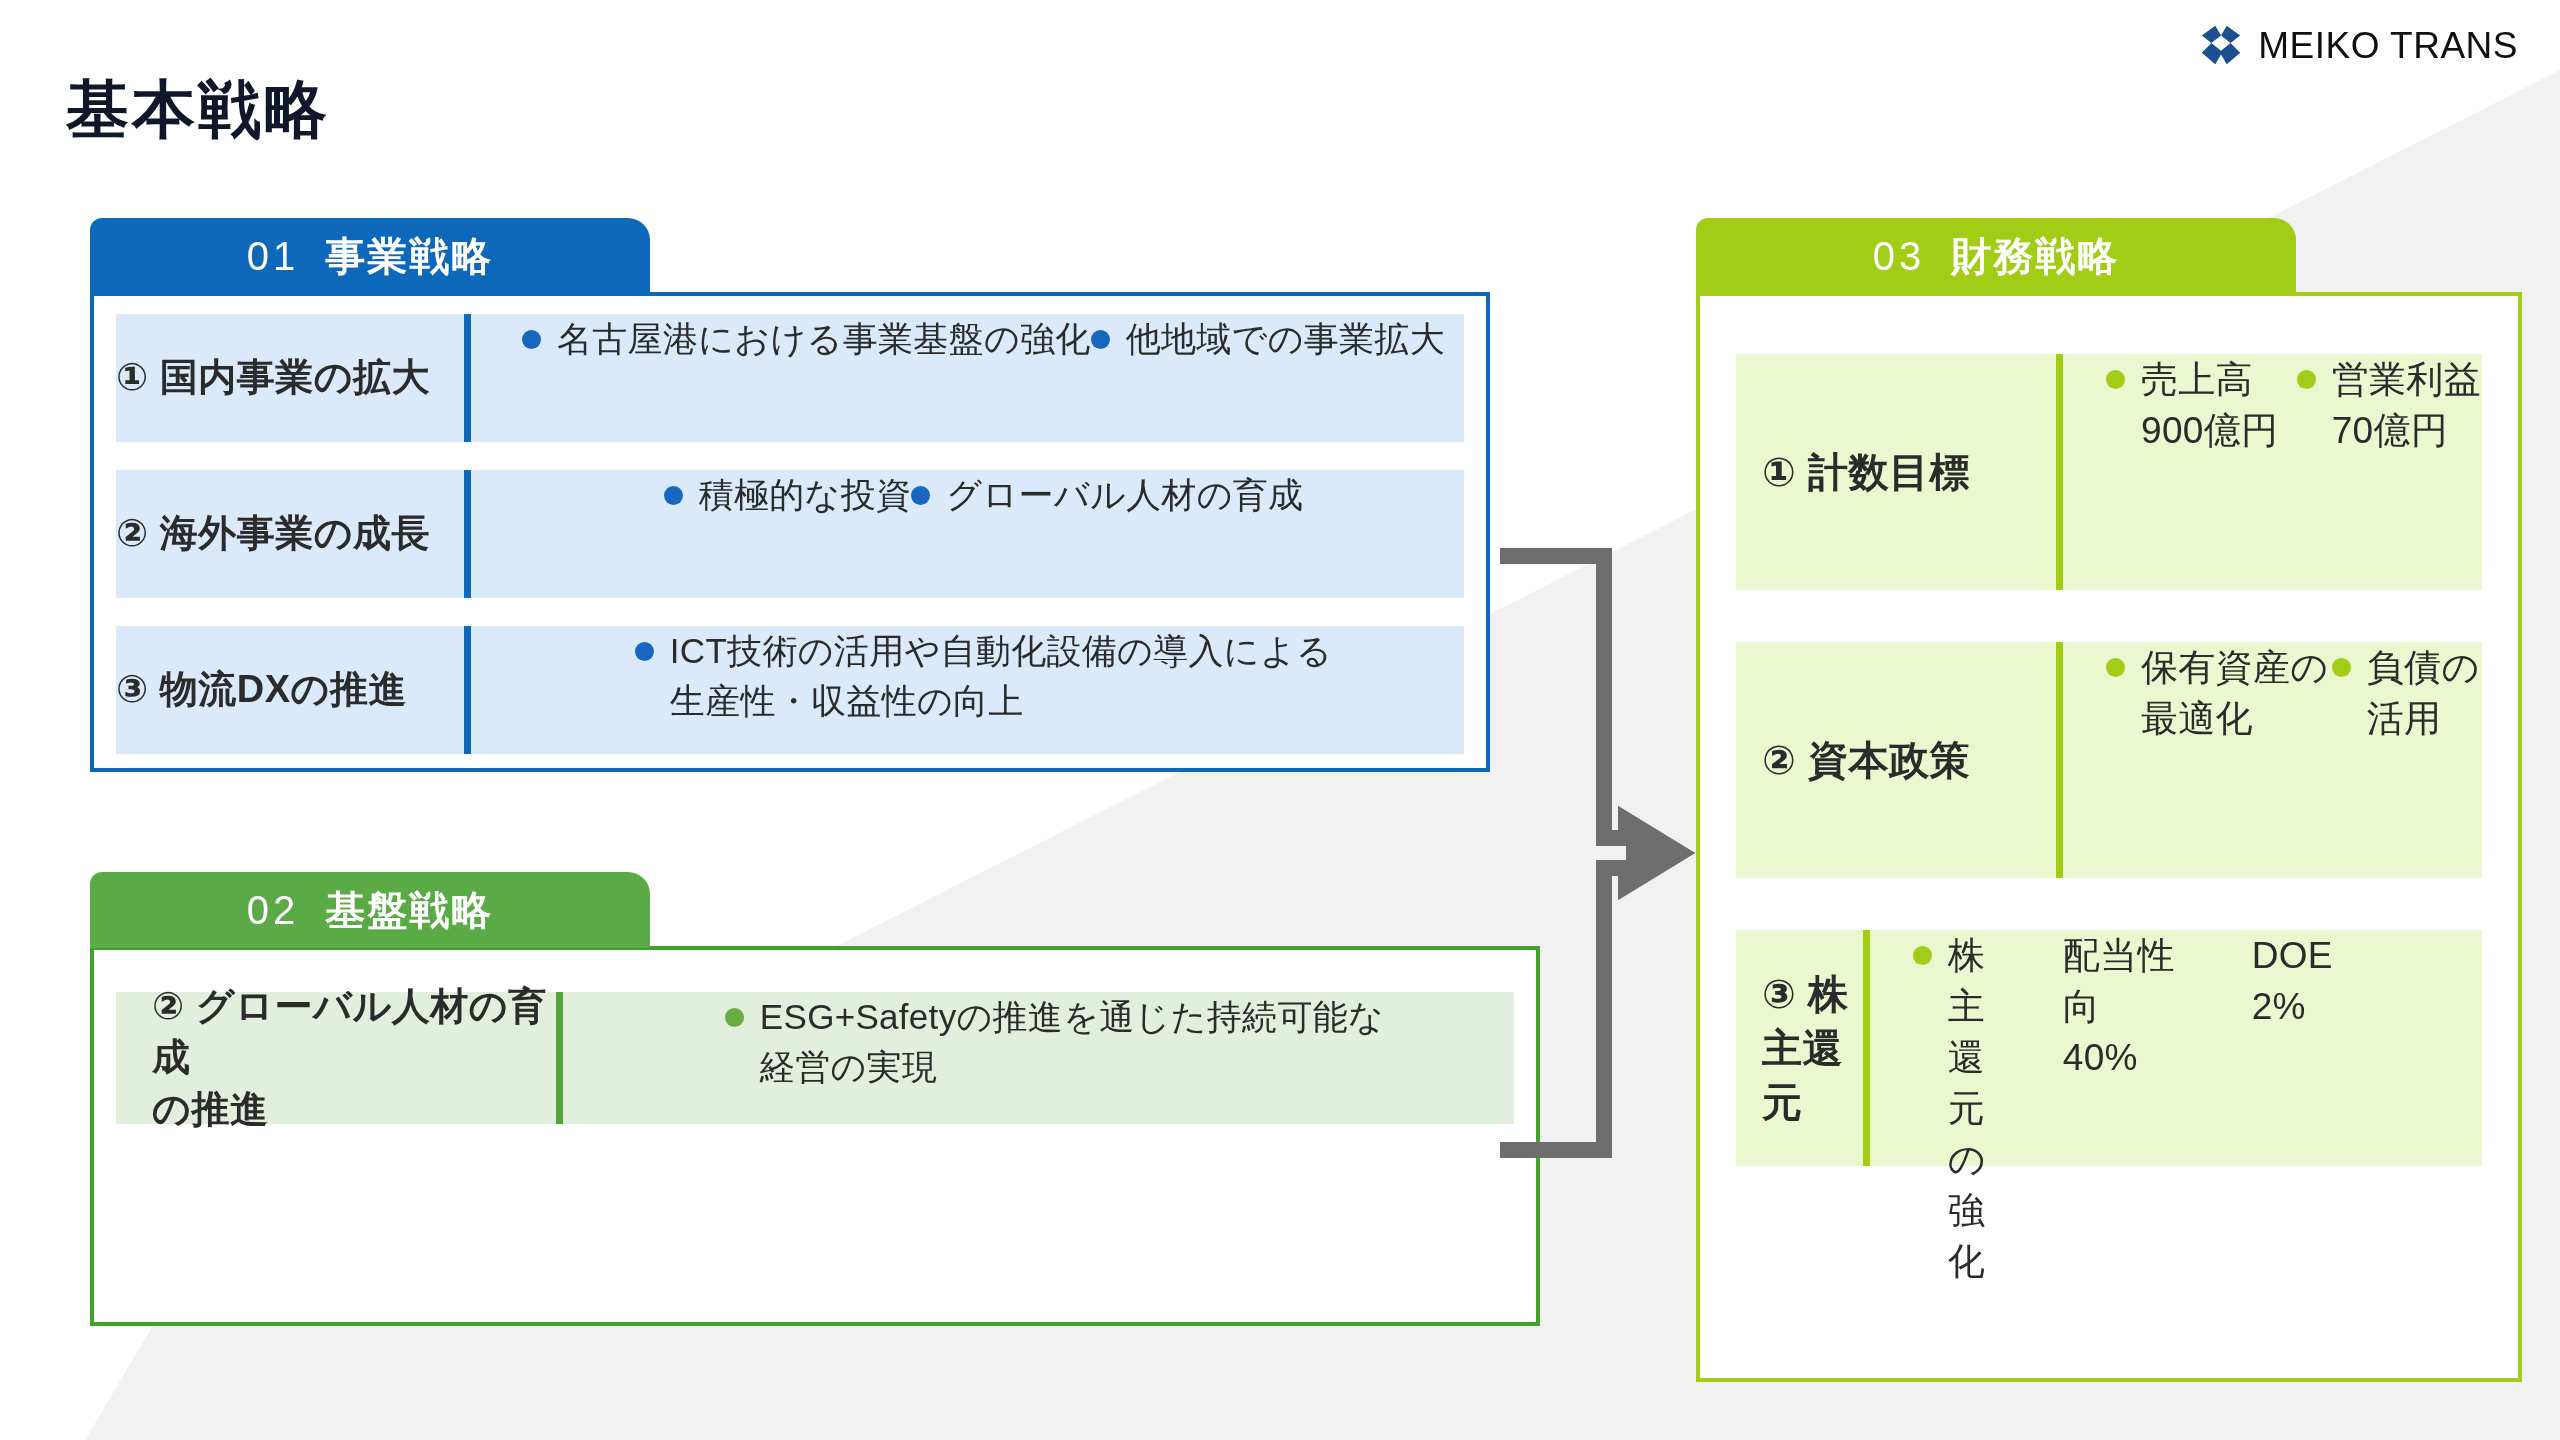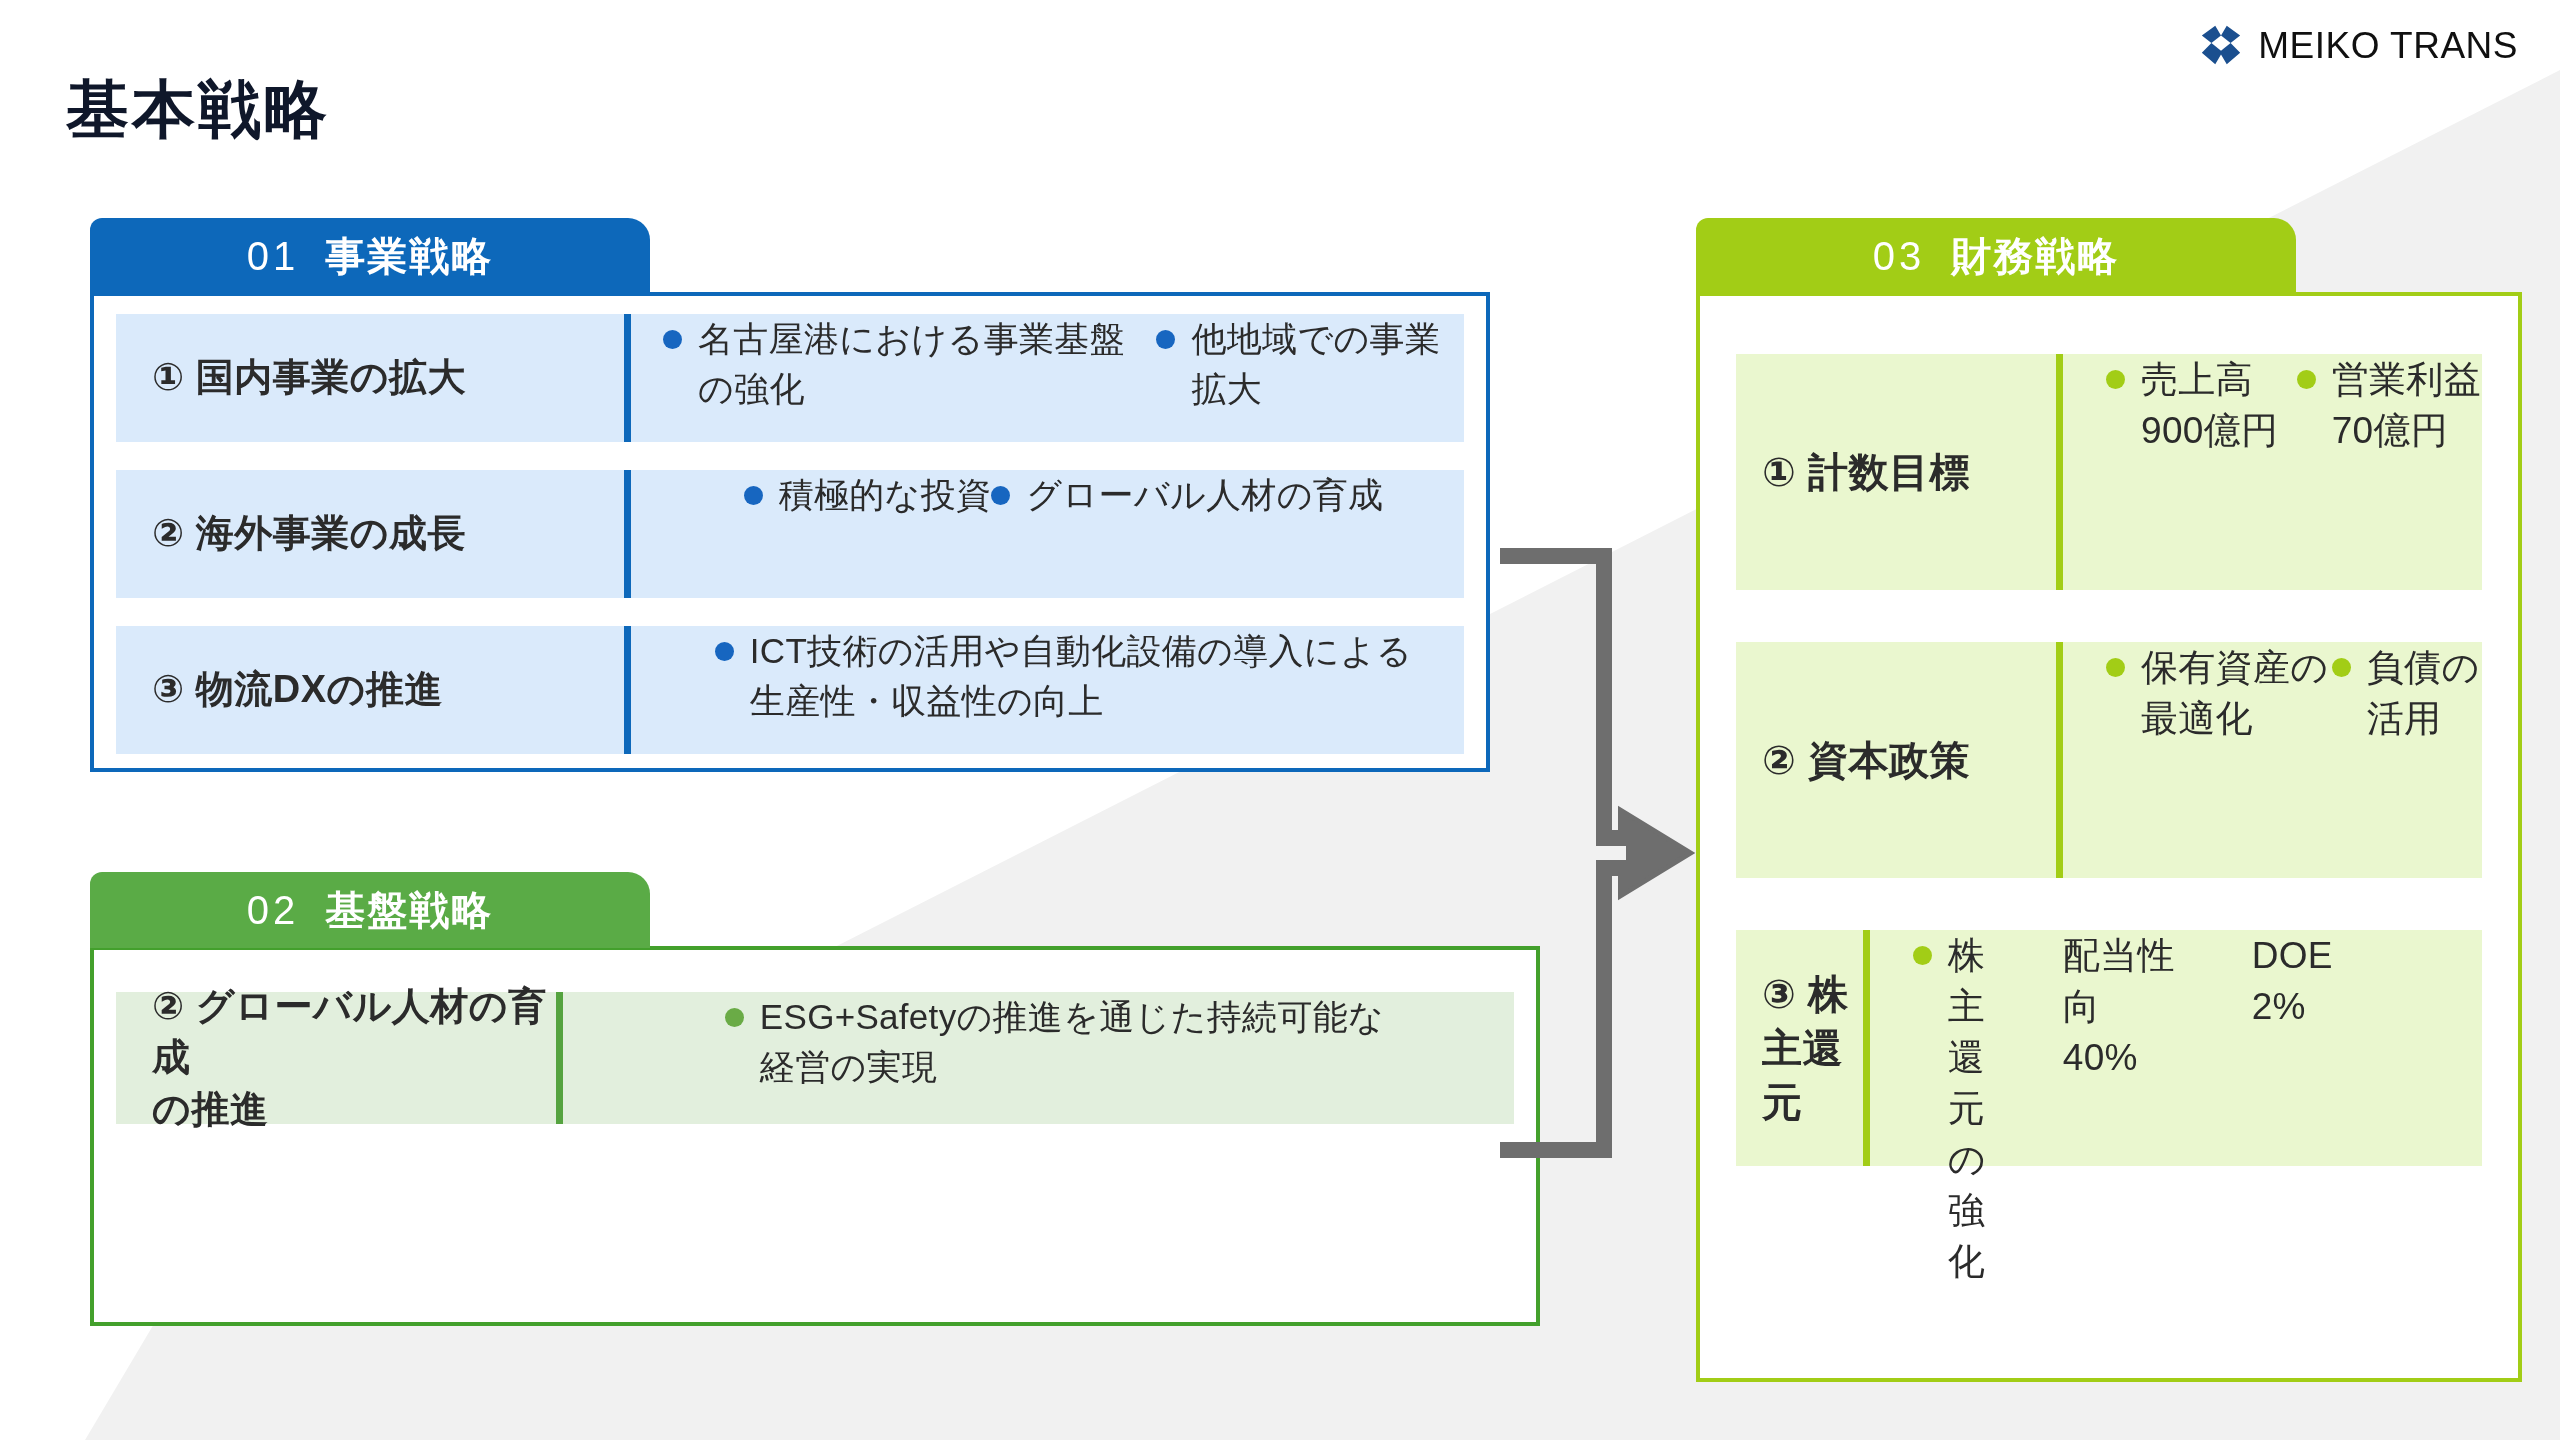--- a/index.html
+++ b/index.html
@@ -124,21 +124,21 @@
     margin-right: 16px;
   }
   .bullet-line.sub .dot { visibility: hidden; }
   .bullet-text { flex: 1; white-space: pre-line; }
 
   
   #panel-biz { left: 90px; top: 218px; width: 1400px; }
   #panel-biz .panel-tab { width: 560px; background: #0d68ba; }
   #panel-biz .panel-body { border-color: #0d68ba; height: 480px; padding: 18px 22px; }
   #panel-biz .row { background: #daeafb; height: 128px; }
-  #panel-biz .row-title { width: 508px; padding-left: 36px; }
+  #panel-biz .row-title { width: 348px; }
   #panel-biz .row-sep { background: #0d68ba; }
   #panel-biz .row-body { padding-left: 32px; }
   #panel-biz .dot { background: #1766c0; }
   #panel-biz .row-gap { height: 28px; }
 
   
   #panel-base { left: 90px; top: 872px; width: 1450px; }
   #panel-base .panel-tab { width: 560px; background: #5aab46; }
   #panel-base .panel-body { border-color: #43a02c; height: 380px; padding: 18px 22px; }
   #panel-base .row { background: #e2efdd; height: 132px; }

